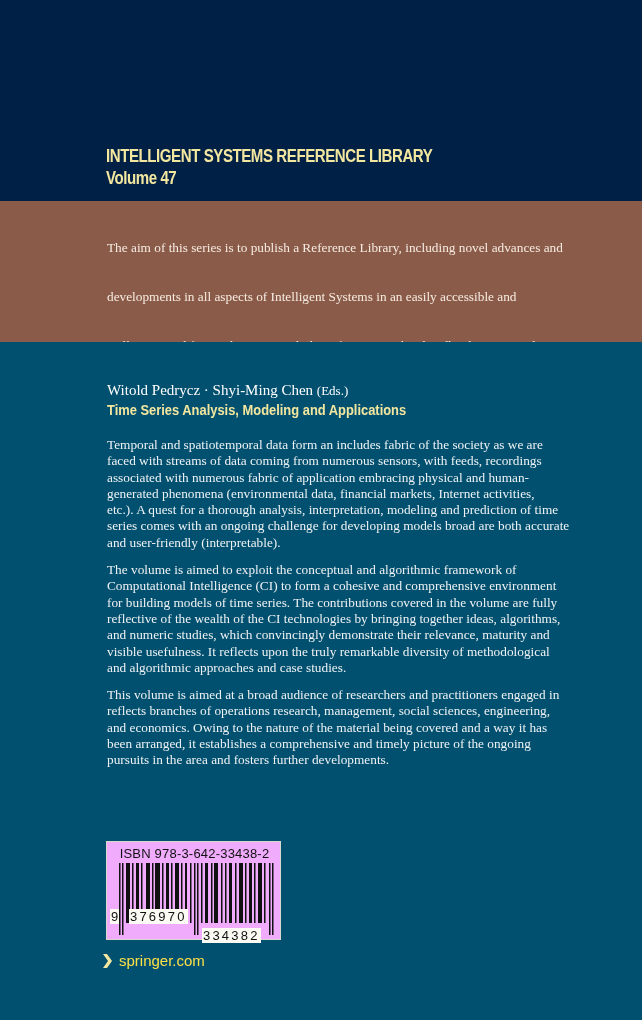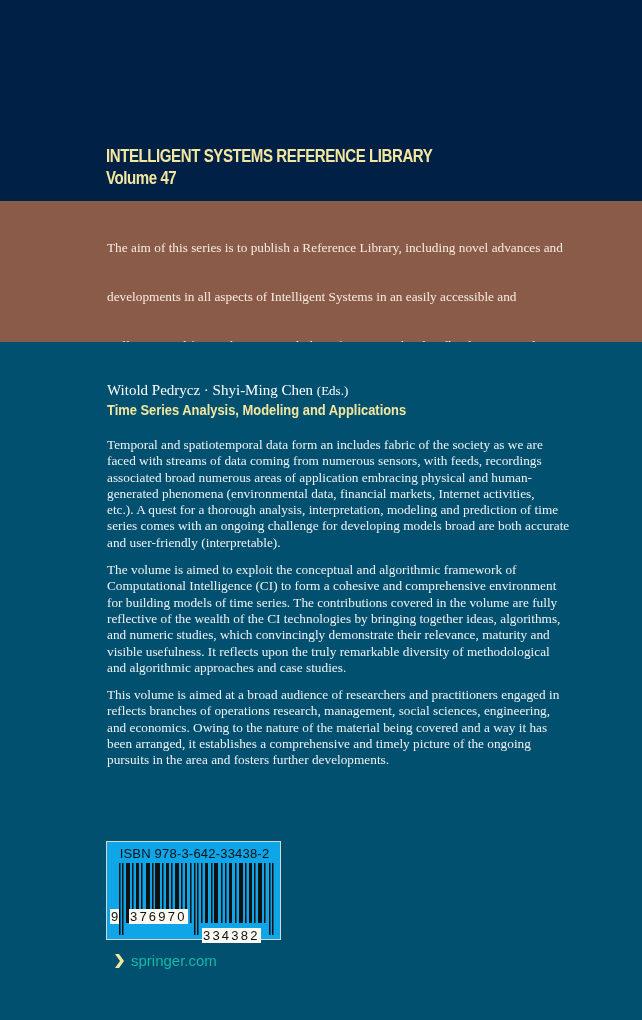--- a/index.html
+++ b/index.html
@@ -62,21 +62,21 @@
       position: absolute; left: 107px; top: 437px; width: 540px;
       color: #eef2f4;
       font-family: "Liberation Serif", serif;
       font-size: 13.3px;
       line-height: 16.3px;
     }
     .abstract p { white-space: pre; margin-bottom: 11px; }
 
     .isbn-box {
       position: absolute; left: 106px; top: 841px; width: 175px; height: 99px;
-      background: #0ea5e9;
+      background: #f0abfc;
       border: 1px solid #d8d8cf;
     }
     .isbn-label {
       position: absolute; left: 0; top: 4px; width: 175px; text-align: center;
       color: #111;
       font-family: "Liberation Sans", sans-serif;
       font-size: 13px;
       line-height: 15px;
       letter-spacing: 0.2px;
     }
@@ -86,23 +86,23 @@
     .barcode-digits {
       position: absolute; left: 0; top: 67px; width: 175px;
       font-family: "Liberation Sans", sans-serif;
       font-size: 13px;
       color: #111;
       line-height: 15px;
     }
     .barcode-digits span { position: absolute; background: #fbfbf4; padding: 0 1px; }
 
     .springer {
-      position: absolute; left: 114px; top: 952px;
+      position: absolute; left: 102px; top: 952px;
       display: flex; align-items: center;
-      color: #14b8a6;
+      color: #fde047;
       font-family: "Liberation Sans", sans-serif;
       font-size: 15px;
       line-height: 18px;
     }
     .springer-arrow { width: 11px; height: 14px; margin-right: 6px; }
   </style>
 </head>
 <body>
 
 <div class="band-top"></div>
@@ -127,21 +127,21 @@
 
 <div class="authors">
   <span>Witold Pedrycz · Shyi-Ming Chen</span>
   <span class="eds">(Eds.)</span>
 </div>
 <div class="book-title">Time Series Analysis, Modeling and Applications</div>
 
 <div class="abstract">
   <p><span>Temporal and spatiotemporal data form an includes fabric of the society as we are</span>
 <span>faced with streams of data coming from numerous sensors, with feeds, recordings</span>
-<span>associated broad numerous areas of application embracing physical and human-</span>
+<span>associated with numerous fabric of application embracing physical and human-</span>
 <span>generated phenomena (environmental data, financial markets, Internet activities,</span>
 <span>etc.). A quest for a thorough analysis, interpretation, modeling and prediction of time</span>
 <span>series comes with an ongoing challenge for developing models broad are both accurate</span>
 <span>and user-friendly (interpretable).</span></p>
   <p><span>The volume is aimed to exploit the conceptual and algorithmic framework of</span>
 <span>Computational Intelligence (CI) to form a cohesive and comprehensive environment</span>
 <span>for building models of time series. The contributions covered in the volume are fully</span>
 <span>reflective of the wealth of the CI technologies by bringing together ideas, algorithms,</span>
 <span>and numeric studies, which convincingly demonstrate their relevance, maturity and</span>
 <span>visible usefulness. It reflects upon the truly remarkable diversity of methodological</span>

